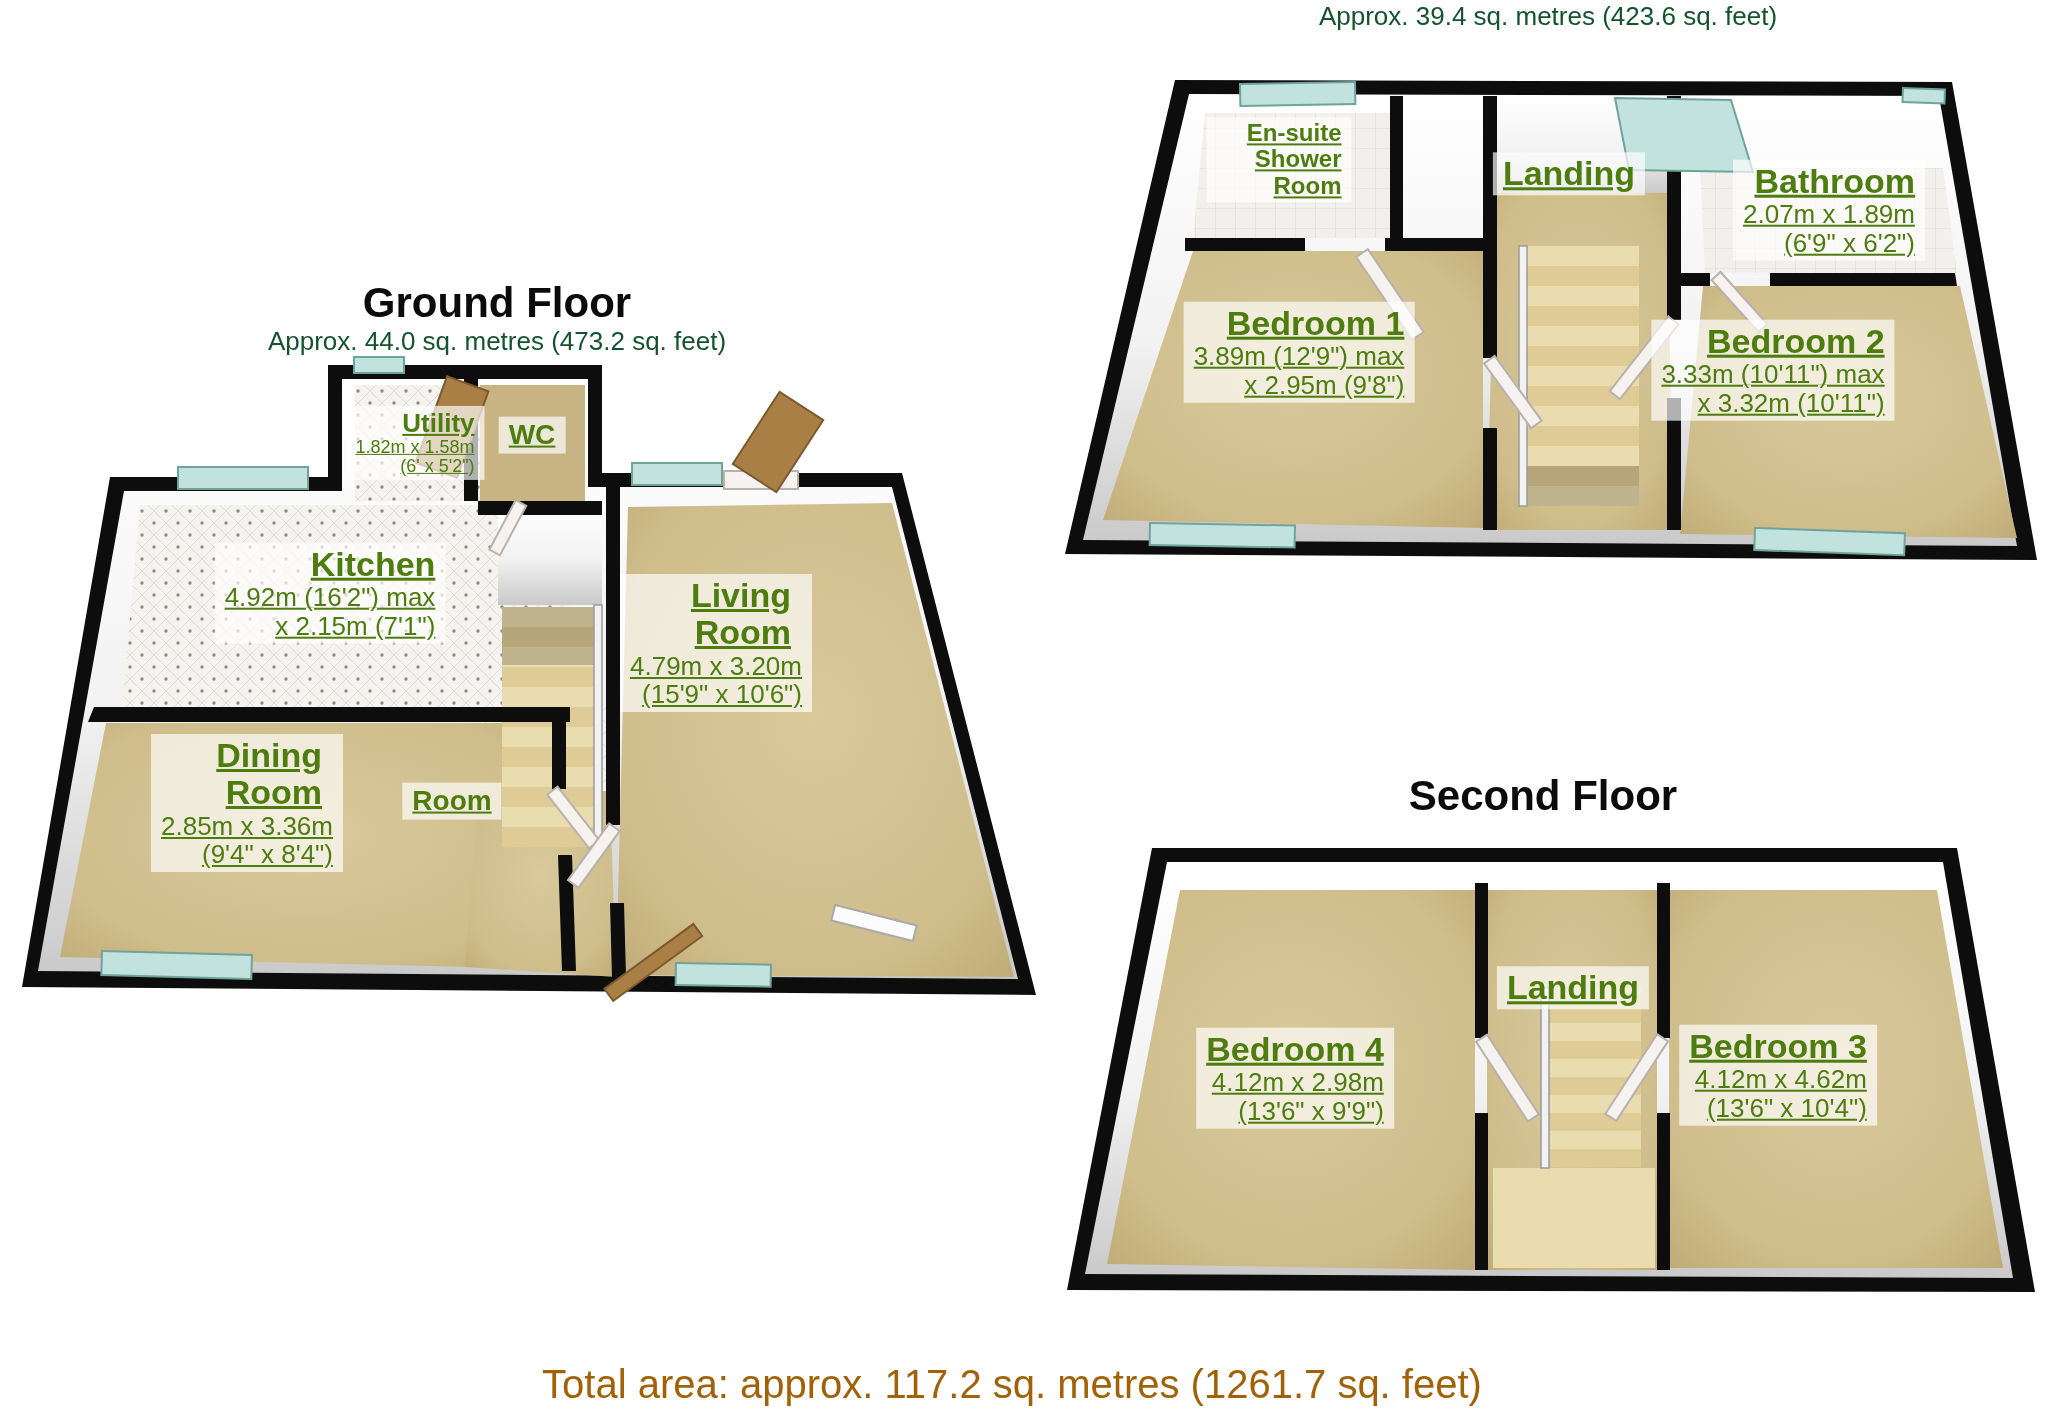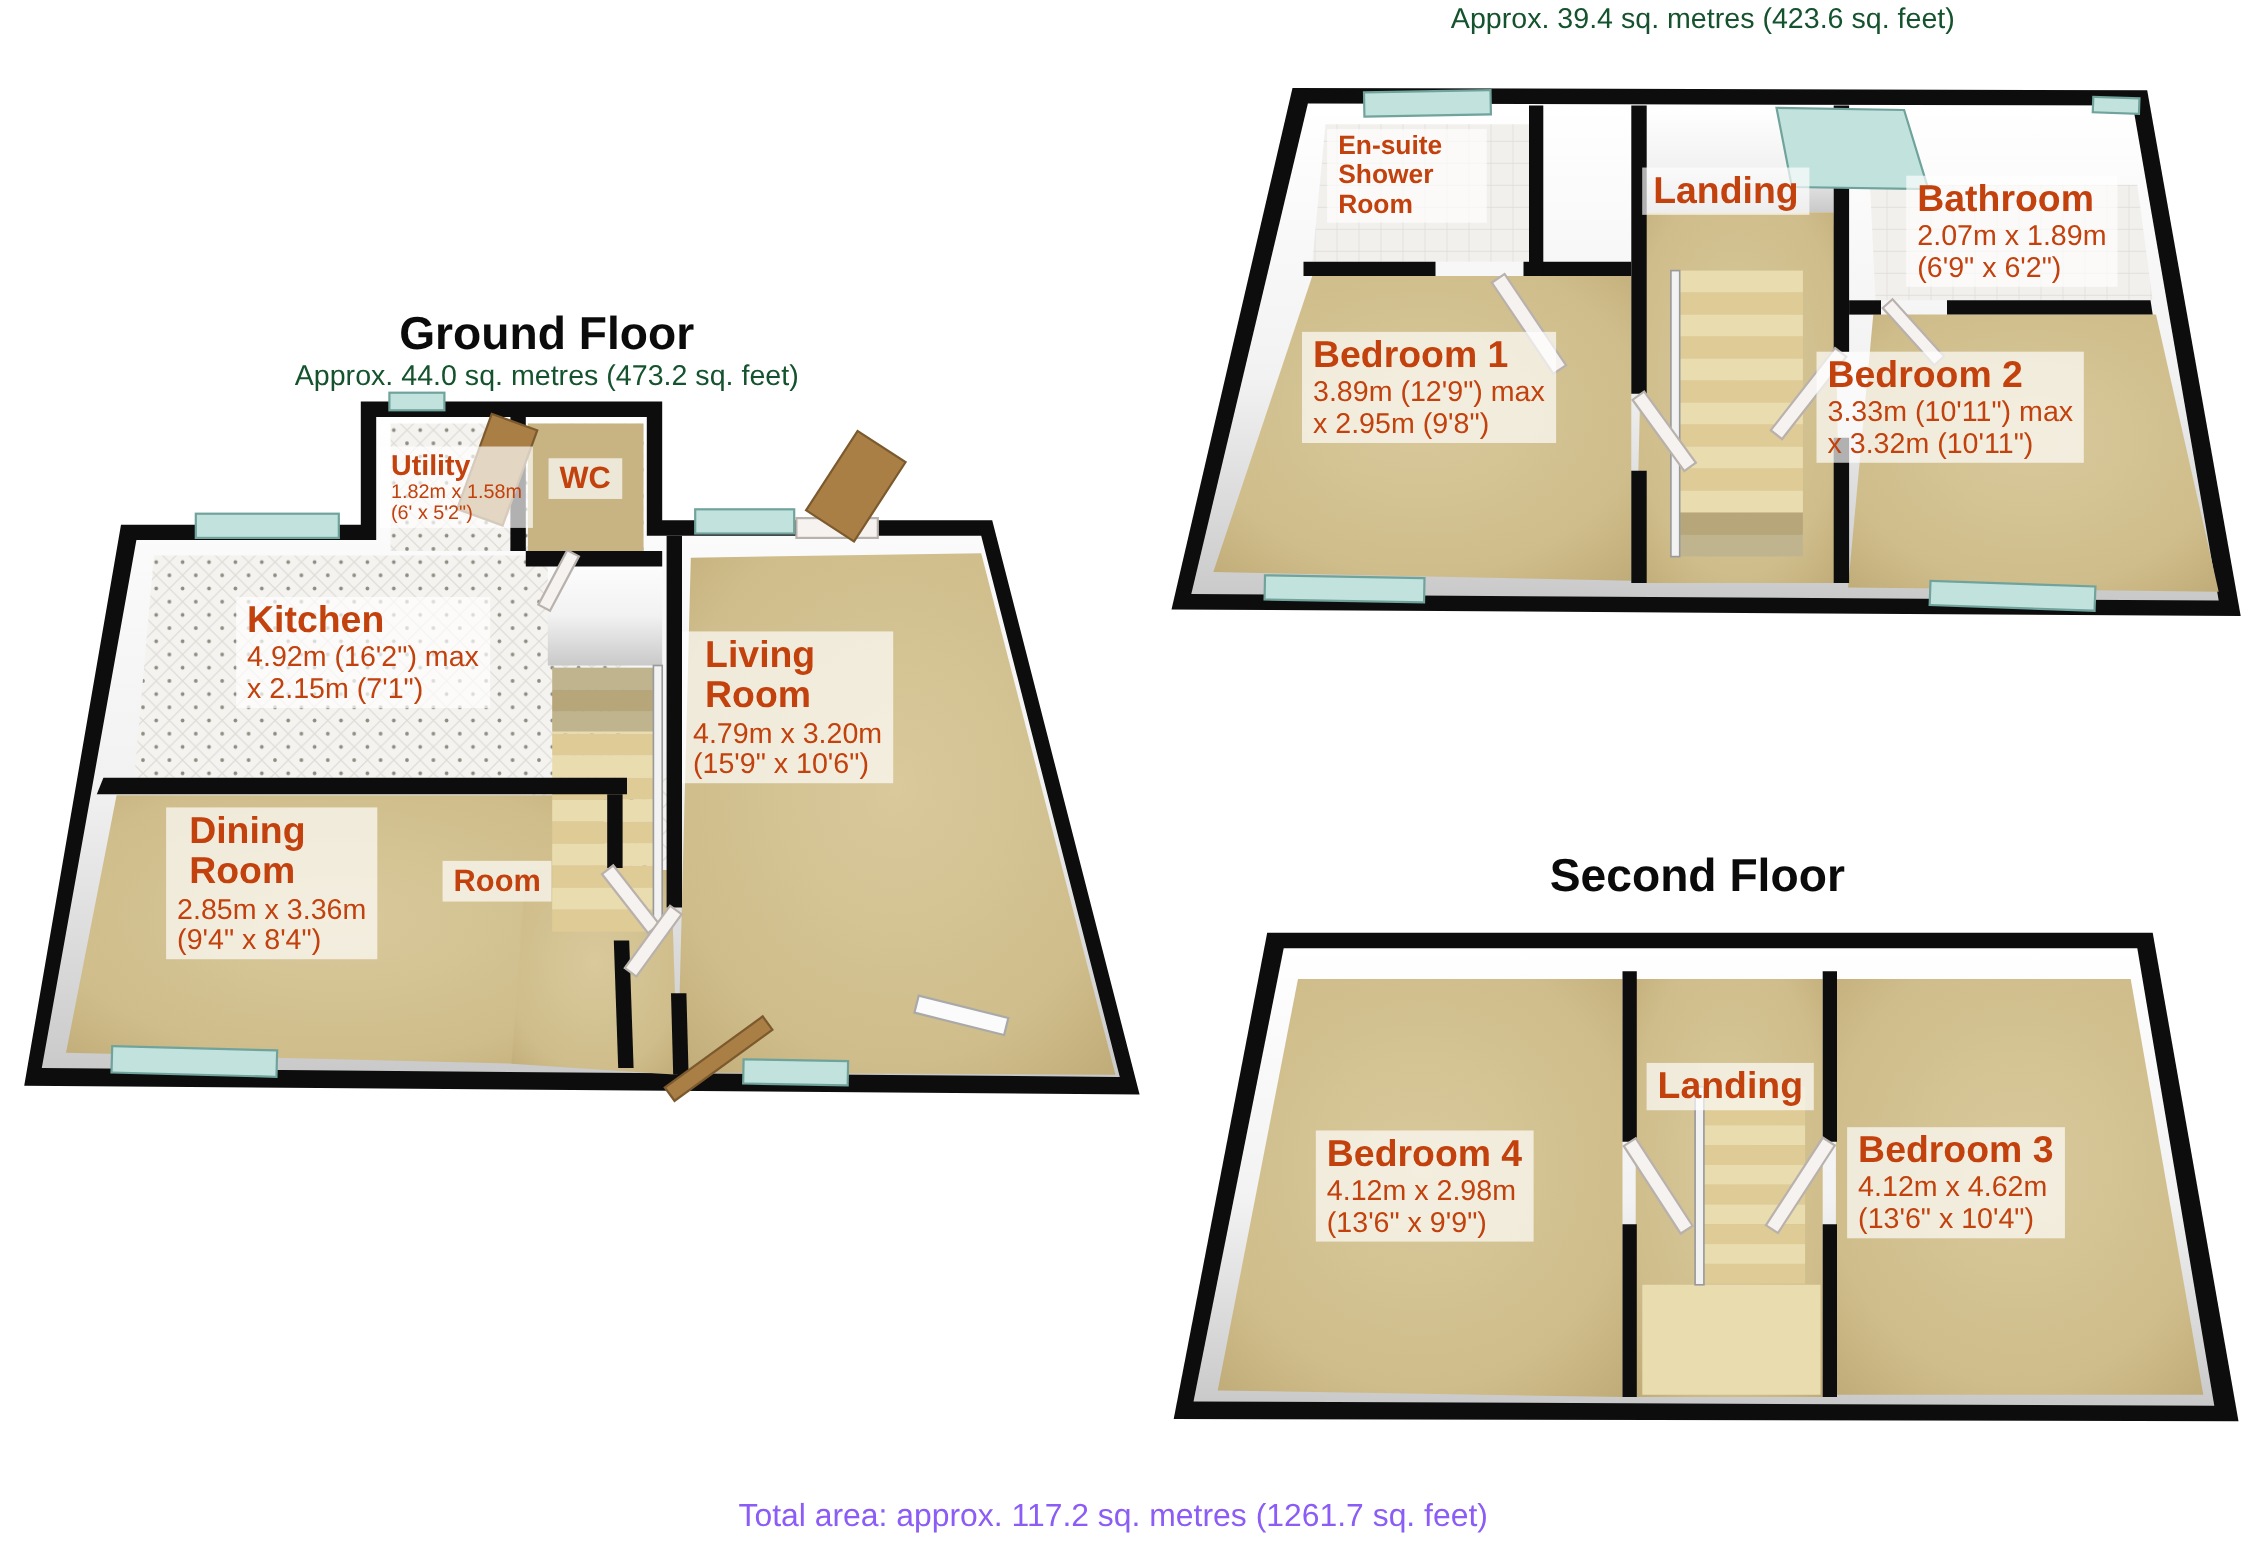--- a/index.html
+++ b/index.html
@@ -6,34 +6,35 @@
   body{
     width:2048px;height:1411px;position:relative;background:#ffffff;
     font-family:"Liberation Sans", sans-serif;color:#111;overflow:hidden;
   }
   .floor-header{position:absolute;text-align:center;transform:translateX(-50%);white-space:nowrap;}
   .floor-title{font-size:42px;font-weight:bold;line-height:1.05;color:#0b0b0b;}
   .floor-subtitle{font-size:26px;line-height:1.25;color:#14532d;}
   .plan{position:absolute;}
   .plan svg{position:absolute;left:0;top:0;}
   .room-label{
-    position:absolute;transform:translate(-50%,-50%);text-align:left;
-    background:rgba(255,255,255,0.68);padding:3px 10px;line-height:1.1;color:#c2410c;
+    position:absolute;transform:translate(-50%,-50%);text-align:right;
+    background:rgba(255,255,255,0.68);padding:3px 10px;line-height:1.1;color:#4d7c0f;
     white-space:nowrap;
+    text-decoration:underline;
   }
   .room-label .name{font-weight:bold;display:block;}
   .room-label .dim{display:block;}
   .size-lg .name{font-size:34px;} .size-lg .dim{font-size:26px;}
   .size-md .name{font-size:28px;}
   .size-sm .name{font-size:26px;} .size-sm .dim{font-size:18px;}
   .wrap .name{white-space:normal;margin:0 auto;}
   .lbl-living .name{width:150px;}
   .lbl-dining .name{width:150px;}
   .lbl-ensuite .name{width:125px;font-size:24px;}
-  .total-area{position:absolute;transform:translateX(-50%);font-size:29px;color:#8b5cf6;white-space:nowrap;}
+  .total-area{position:absolute;transform:translateX(-50%);font-size:40px;color:#a16207;white-space:nowrap;}
   
   .wall{fill:#0d0d0d;}
   .face{fill:url(#gFace);}
   .carpet{fill:url(#gCarpet);}
   .carpet2{fill:#c8b383;}
   .tile{fill:url(#pTile);}
   .tile2{fill:url(#pTile2);}
   .win{fill:#c2e2dd;stroke:#6fa39c;stroke-width:2;}
   .doorw{fill:#f5f2f0;stroke:#b9b2ac;stroke-width:2;}
   .doorb{fill:#a97f45;stroke:#7c5a2e;stroke-width:2;}

